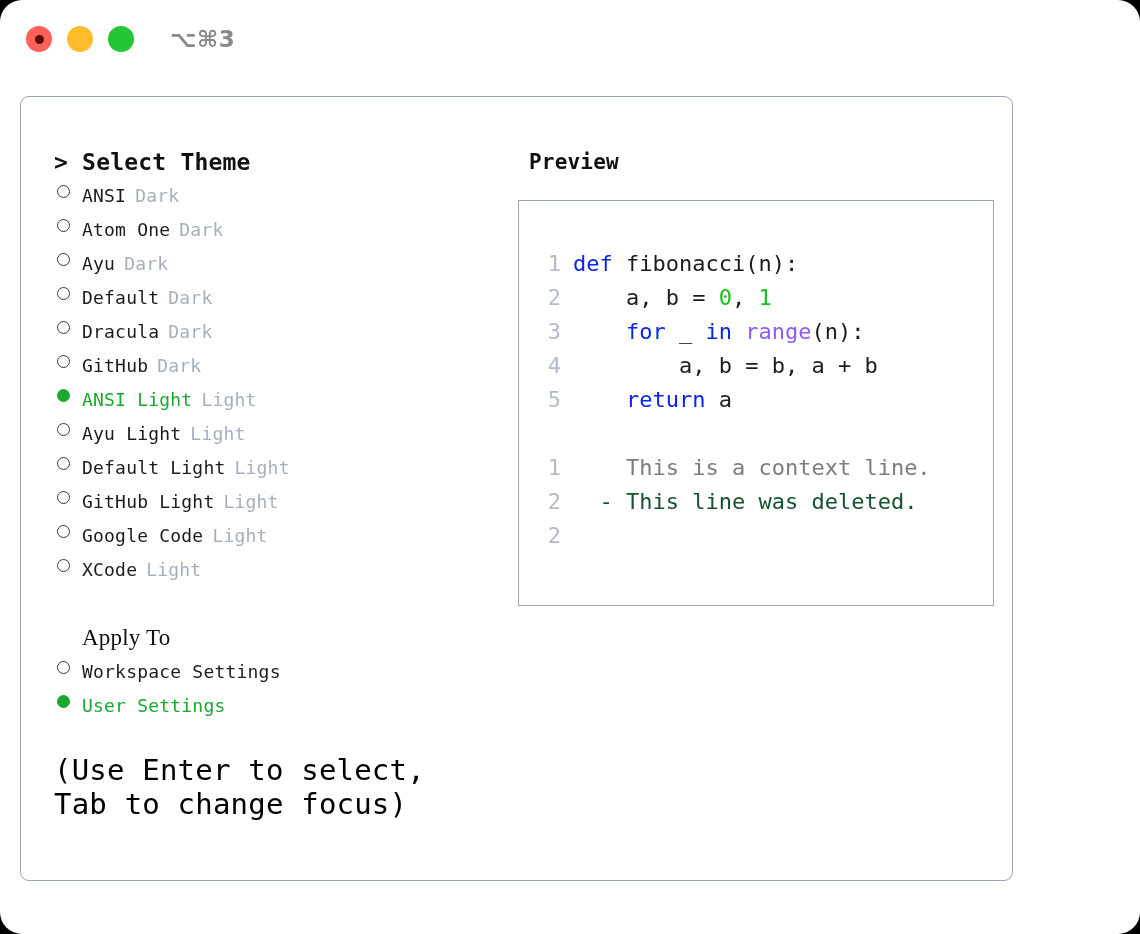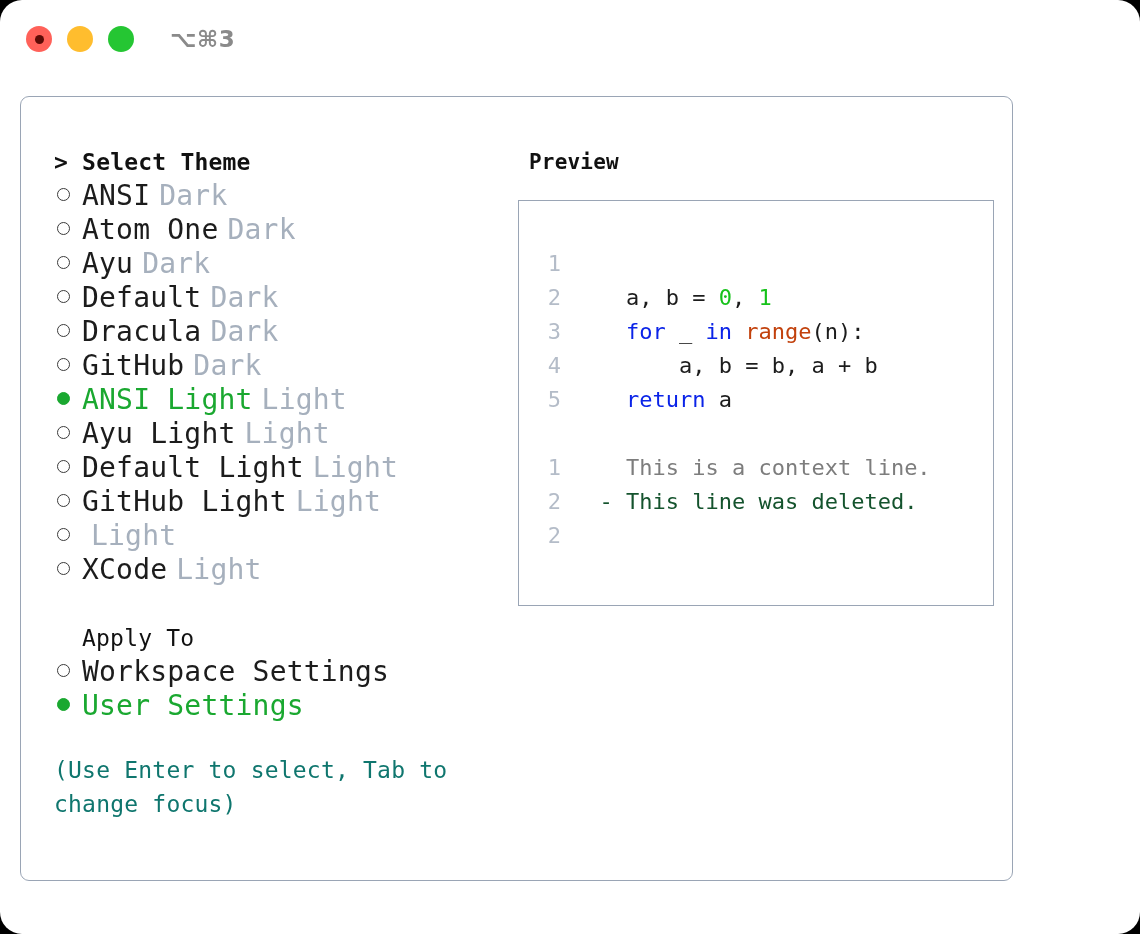--- a/index.html
+++ b/index.html
@@ -102,21 +102,21 @@
     line-height: 34px;
     white-space: pre;
     letter-spacing: 0.2px;
   }
 
   .theme-row {
     display: flex;
     align-items: baseline;
     line-height: 34px;
     height: 34px;
-    font-size: 28px;
+    font-size: 18px;
     white-space: pre;
     letter-spacing: 0.2px;
     text-align: center;
   }
   .marker {
     display: inline-block;
     width: 28px;
     flex: 0 0 28px;
     position: relative;
     color: #3b3b3b;
@@ -144,27 +144,28 @@
 
   .section-gap { height: 34px; }
 
   .apply-heading {
     font-size: 23px;
     color: #111111;
     line-height: 34px;
     padding-left: 28px;
     white-space: pre;
     letter-spacing: 0.2px;
+    font-family: Liberation Serif, serif;
   }
 
   .hint {
     margin-top: 30px;
-    font-size: 23px;
-    line-height: 34px;
-    color: #0f766e;
+    font-size: 29px;
+    line-height: 34px;
+    color: #000000;
     width: 420px;
     letter-spacing: 0.2px;
   }
 
   
   .right-col {
     position: absolute;
     left: 480px;
     top: 48px;
     width: 500px;
@@ -196,21 +197,21 @@
   .lineno {
     flex: 0 0 22px;
     text-align: right;
     color: #b4bcc8;
     margin-right: 12px;
   }
   .code-text { color: #1c1c1c; }
   .blank-line { height: 34px; }
 
   .tok-kw   { color: #0b24e8; }
-  .tok-fn   { color: #c2410c; }
+  .tok-fn   { color: #8b5cf6; }
   .tok-num  { color: #16c21a; }
   .tok-plain{ color: #1c1c1c; }
 
   .diff-ctx { color: #7d7d7d; }
   .diff-del { color: #14532d; }
   .diff-add { color: #13b813; }
 </style>
 </head>
 <body>
 
@@ -236,40 +237,40 @@
             <div class="theme-row"><span class="marker"><span class="radio"></span></span><span class="theme-name">ANSI</span><span class="theme-cat">Dark</span></div>
             <div class="theme-row"><span class="marker"><span class="radio"></span></span><span class="theme-name">Atom One</span><span class="theme-cat">Dark</span></div>
             <div class="theme-row"><span class="marker"><span class="radio"></span></span><span class="theme-name">Ayu</span><span class="theme-cat">Dark</span></div>
             <div class="theme-row"><span class="marker"><span class="radio"></span></span><span class="theme-name">Default</span><span class="theme-cat">Dark</span></div>
             <div class="theme-row"><span class="marker"><span class="radio"></span></span><span class="theme-name">Dracula</span><span class="theme-cat">Dark</span></div>
             <div class="theme-row"><span class="marker"><span class="radio"></span></span><span class="theme-name">GitHub</span><span class="theme-cat">Dark</span></div>
             <div class="theme-row selected"><span class="marker"><span class="radio on"></span></span><span class="theme-name">ANSI Light</span><span class="theme-cat">Light</span></div>
             <div class="theme-row"><span class="marker"><span class="radio"></span></span><span class="theme-name">Ayu Light</span><span class="theme-cat">Light</span></div>
             <div class="theme-row"><span class="marker"><span class="radio"></span></span><span class="theme-name">Default Light</span><span class="theme-cat">Light</span></div>
             <div class="theme-row"><span class="marker"><span class="radio"></span></span><span class="theme-name">GitHub Light</span><span class="theme-cat">Light</span></div>
-            <div class="theme-row"><span class="marker"><span class="radio"></span></span><span class="theme-cat">Light</span></div>
+            <div class="theme-row"><span class="marker"><span class="radio"></span></span><span class="theme-name">Google Code</span><span class="theme-cat">Light</span></div>
             <div class="theme-row"><span class="marker"><span class="radio"></span></span><span class="theme-name">XCode</span><span class="theme-cat">Light</span></div>
           </div>
 
         <div class="section-gap"></div>
 
         <div class="apply-heading">Apply To</div>
         <div id="apply-rows">
             <div class="theme-row"><span class="marker"><span class="radio"></span></span><span class="theme-name">Workspace Settings</span></div>
             <div class="theme-row selected"><span class="marker"><span class="radio on"></span></span><span class="theme-name">User Settings</span></div>
           </div>
 
         <div class="hint">(Use Enter to select, Tab to change focus)</div>
       </div>
 
       <div class="right-col">
         <div class="preview-title">Preview</div>
         <div class="preview-box">
           <div id="code-block">
-              <div class="code-line"><span class="lineno">1</span></div>
+              <div class="code-line"><span class="lineno">1</span><span class="code-text"><span class="tok-kw">def </span><span class="tok-plain">fibonacci(n):</span></span></div>
               <div class="code-line"><span class="lineno">2</span><span class="code-text"><span class="tok-plain">    a, b = </span><span class="tok-num">0</span><span class="tok-plain">, </span><span class="tok-num">1</span></span></div>
               <div class="code-line"><span class="lineno">3</span><span class="code-text"><span class="tok-plain">    </span><span class="tok-kw">for</span><span class="tok-plain"> _ </span><span class="tok-kw">in</span><span class="tok-plain"> </span><span class="tok-fn">range</span><span class="tok-plain">(n):</span></span></div>
               <div class="code-line"><span class="lineno">4</span><span class="code-text"><span class="tok-plain">        a, b = b, a + b</span></span></div>
               <div class="code-line"><span class="lineno">5</span><span class="code-text"><span class="tok-plain">    </span><span class="tok-kw">return</span><span class="tok-plain"> a</span></span></div>
             </div>
           <div class="blank-line"></div>
           <div id="diff-block">
               <div class="code-line"><span class="lineno">1</span><span class="diff-ctx">    This is a context line.</span></div>
               <div class="code-line"><span class="lineno">2</span><span class="diff-del">  - This line was deleted.</span></div>
               <div class="code-line"><span class="lineno">2</span></div>

